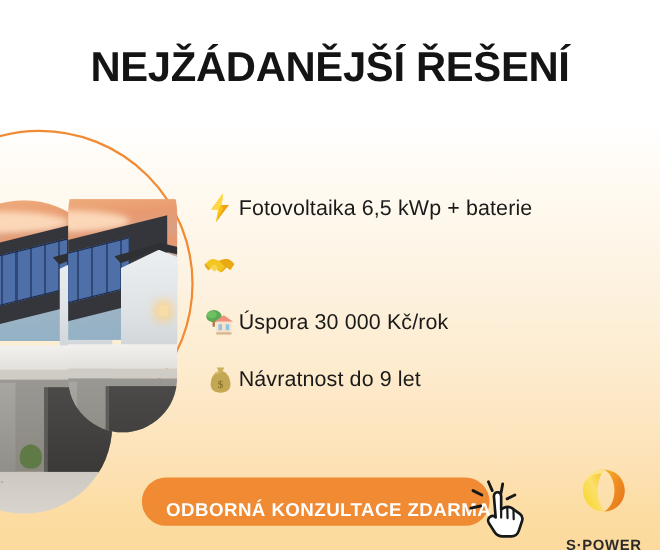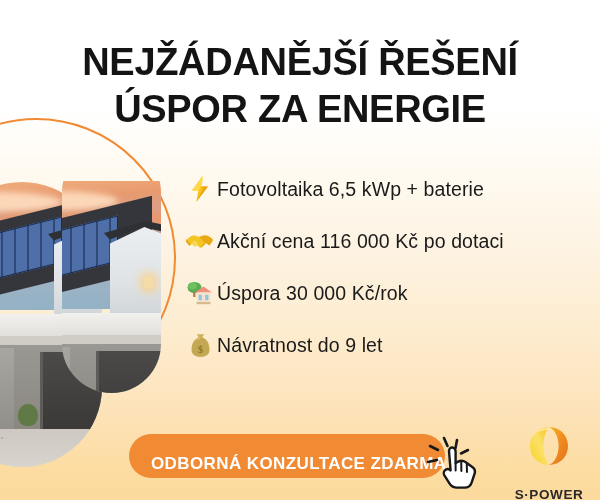--- a/index.html
+++ b/index.html
@@ -235,21 +235,20 @@
 </style>
 </head>
 <body>
 
 <div id="banner">
 
   <div class="ring" id="ring-main"></div>
 
   <h1 id="headline">
     <span class="hl-line">NEJŽÁDANĚJŠÍ ŘEŠENÍ</span>
-    <span class="hl-line">ÚSPOR ZA ENERGIE</span>
   </h1>
 
   <div class="capsule" id="capsule-a">
     <div class="photo">
       <div class="ph-sky"></div>
       <div class="ph-cloud ph-c1"></div>
         <div class="ph-cloud ph-c2"></div>
       <div class="ph-cloud ph-c3"></div>
         <div class="ph-cloud ph-c4"></div>
       <div class="ph-chimney"></div>
@@ -307,21 +306,20 @@
 
     <li class="feature-row">
       <span class="feature-icon">
         <svg width="28" height="20" viewBox="0 0 28 20" aria-hidden="true">
           <path d="M1 9 C3 5.5 6.5 4 9 4.6 L13.2 6 L17.5 4.6 C20.6 3.8 24.5 5.4 27 9 L23.5 14.5 L20 12 L16.5 15.5 C15.2 16.8 13.6 16.6 12.6 15.4 L7.5 10.8 L4.6 14.2 Z" fill="#f3c623"></path>
           <path d="M13.2 6 L17.5 4.6 C20.6 3.8 24.5 5.4 27 9 L23.5 14.5 L20 12 L16.5 15.5 C15.8 16.2 15 16.5 14.2 16.4 L18.5 11.5 L13.2 6 Z" fill="#e8a915"></path>
           <path d="M5 12.5 L8.6 9.2 L12.5 12.6 L9.2 16 Z" fill="#f7d653"></path>
           <path d="M0.5 8 L5 13.2 L3.3 15 L-0.5 10 Z" fill="#e8a915"></path>
         </svg>
       </span>
-      <span class="feature-label">Akční cena 116 000 Kč po dotaci</span>
     </li>
 
     <li class="feature-row">
       <span class="feature-icon">
         <svg width="26" height="25" viewBox="0 0 26 25" aria-hidden="true">
           <ellipse cx="7.5" cy="6.5" rx="7" ry="5.6" fill="#5aab53"></ellipse>
           <ellipse cx="5.5" cy="5" rx="4.5" ry="3.4" fill="#6fbf63"></ellipse>
           <rect x="6.2" y="11" width="2.2" height="5" fill="#b07a47"></rect>
           <path d="M8 11.5 L16.5 5.5 L25 11.5 Z" fill="#ef8f7c"></path>
           <rect x="9.6" y="11.5" width="13.8" height="10.5" fill="#f5e3cf"></rect>

